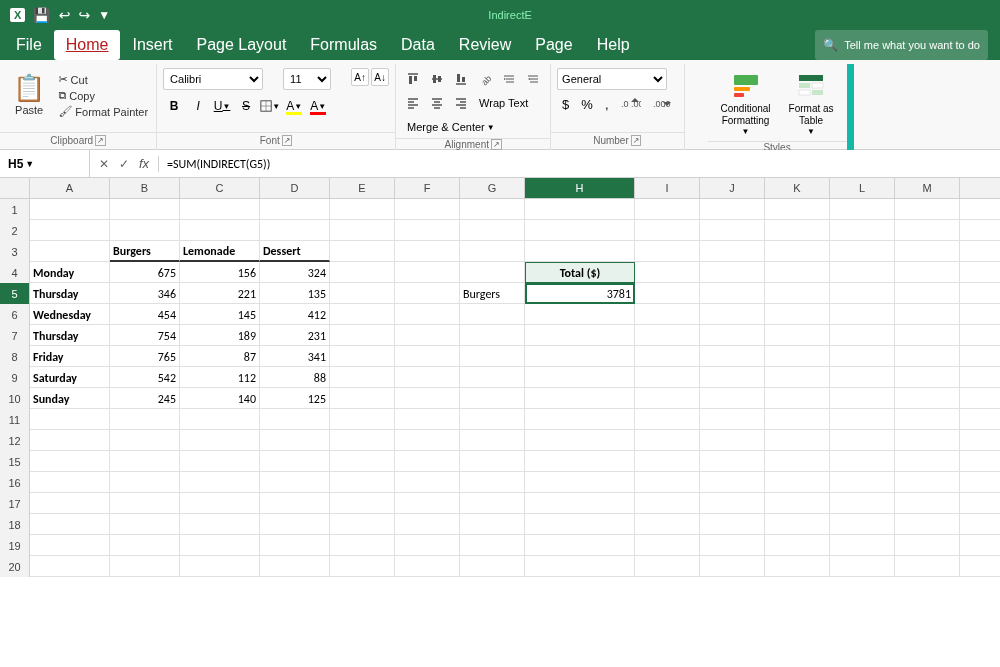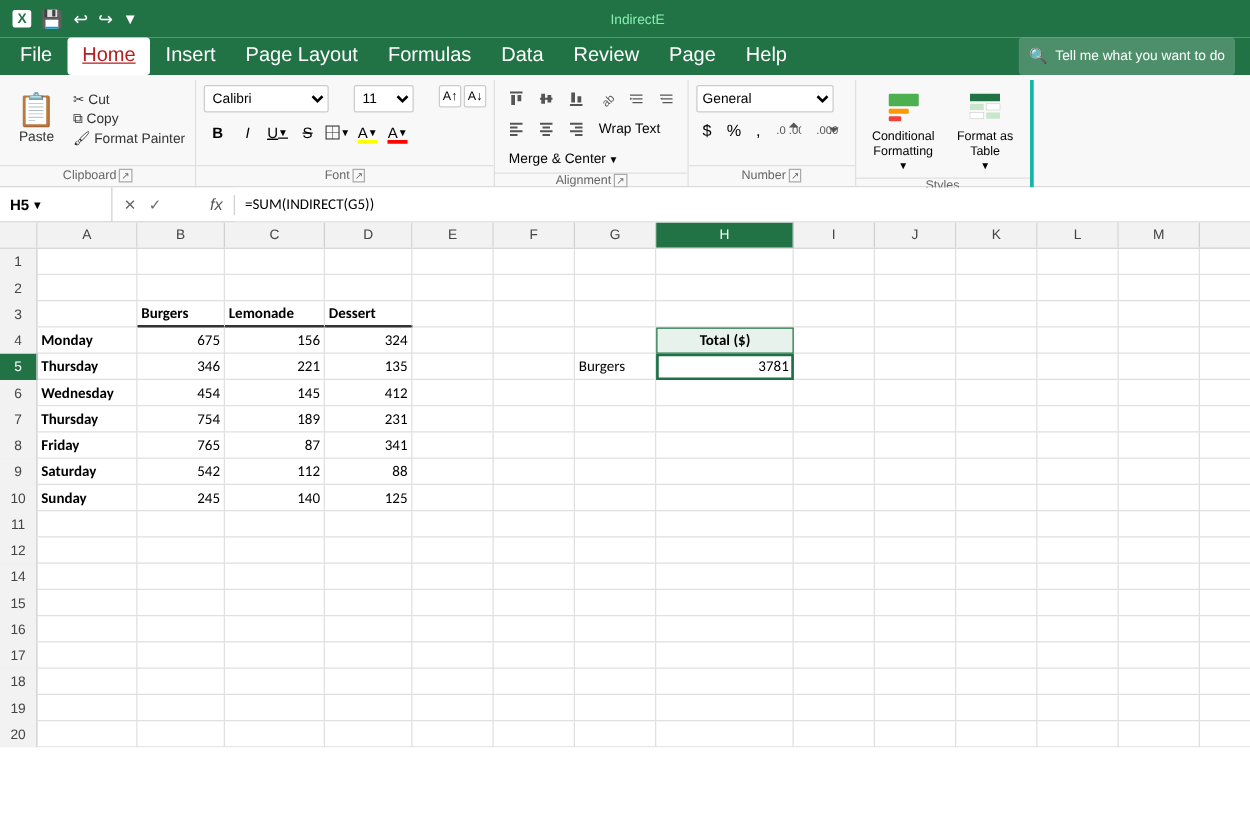--- a/index.html
+++ b/index.html
@@ -529,21 +529,21 @@
             </svg>
         </div>
       </div>
     </div>
     <div class="ribbon-section-bottom">
       <span>Number</span>
       <span style="margin-left:2px;border:1px solid #aaa;font-size:8px;padding:0 1px;">↗</span>
     </div>
   </div>
 
-  <div class="ribbon-section" style="border-right: 3px solid #14b8a6;">
+  <div class="ribbon-section" style="border-right: 7px solid #14b8a6; margin-left: 23px;">
     <div class="ribbon-section-top" style="gap:4px;padding:4px 6px 0 6px;align-items:flex-start;">
       <div class="styles-btn" style="min-width:60px;">
         <span>
           <svg width="28" height="28">
               <rect x="2" y="2" width="24" height="10" fill="#4CAF50" rx="1"></rect>
               <rect x="2" y="14" width="16" height="4" fill="#FF9800" rx="1"></rect>
               <rect x="2" y="20" width="10" height="4" fill="#f44336" rx="1"></rect>
             </svg>
         </span>
         <span style="font-size:10px;text-align:center;line-height:1.2;">Conditional<br>Formatting</span>
@@ -571,21 +571,21 @@
 </div>
 
 <div id="formula-bar">
   <div id="cell-ref-box">
     <span>H5</span>
     <span style="font-size:9px;margin-left:2px;">▼</span>
   </div>
   <div id="formula-actions">
     <span class="formula-btn">✕</span>
     <span class="formula-btn">✓</span>
-    <span class="formula-btn" style="font-style:italic;color:#555;font-size:13px;margin-left:29px;">fx</span>
+    <span class="formula-btn" style="font-style:italic;color:#555;font-size:13px;">fx</span>
   </div>
   <input id="formula-input" type="text" value="=SUM(INDIRECT(G5))" style="">
 </div>
 
 <div id="spreadsheet">
 
   <div id="col-headers">
     <div class="row-header-cell"></div>
     <div class="col-header-cell col-a">A</div>
     <div class="col-header-cell col-b">B</div>
@@ -801,36 +801,20 @@
           <div class="cell col-f"></div>
           <div class="cell col-g"></div>
           <div class="cell col-h"></div>
           <div class="cell col-i"></div>
           <div class="cell col-j"></div>
           <div class="cell col-k"></div>
           <div class="cell col-l"></div>
           <div class="cell col-m"></div>
         </div>
       <div class="grid-row">
-          <div class="row-num">14</div>
-          <div class="cell col-a"></div>
-          <div class="cell col-b"></div>
-          <div class="cell col-c"></div>
-          <div class="cell col-d"></div>
-          <div class="cell col-e"></div>
-          <div class="cell col-f"></div>
-          <div class="cell col-g"></div>
-          <div class="cell col-h"></div>
-          <div class="cell col-i"></div>
-          <div class="cell col-j"></div>
-          <div class="cell col-k"></div>
-          <div class="cell col-l"></div>
-          <div class="cell col-m"></div>
-        </div>
-      <div class="grid-row">
           <div class="row-num">15</div>
           <div class="cell col-a"></div>
           <div class="cell col-b"></div>
           <div class="cell col-c"></div>
           <div class="cell col-d"></div>
           <div class="cell col-e"></div>
           <div class="cell col-f"></div>
           <div class="cell col-g"></div>
           <div class="cell col-h"></div>
           <div class="cell col-i"></div>

